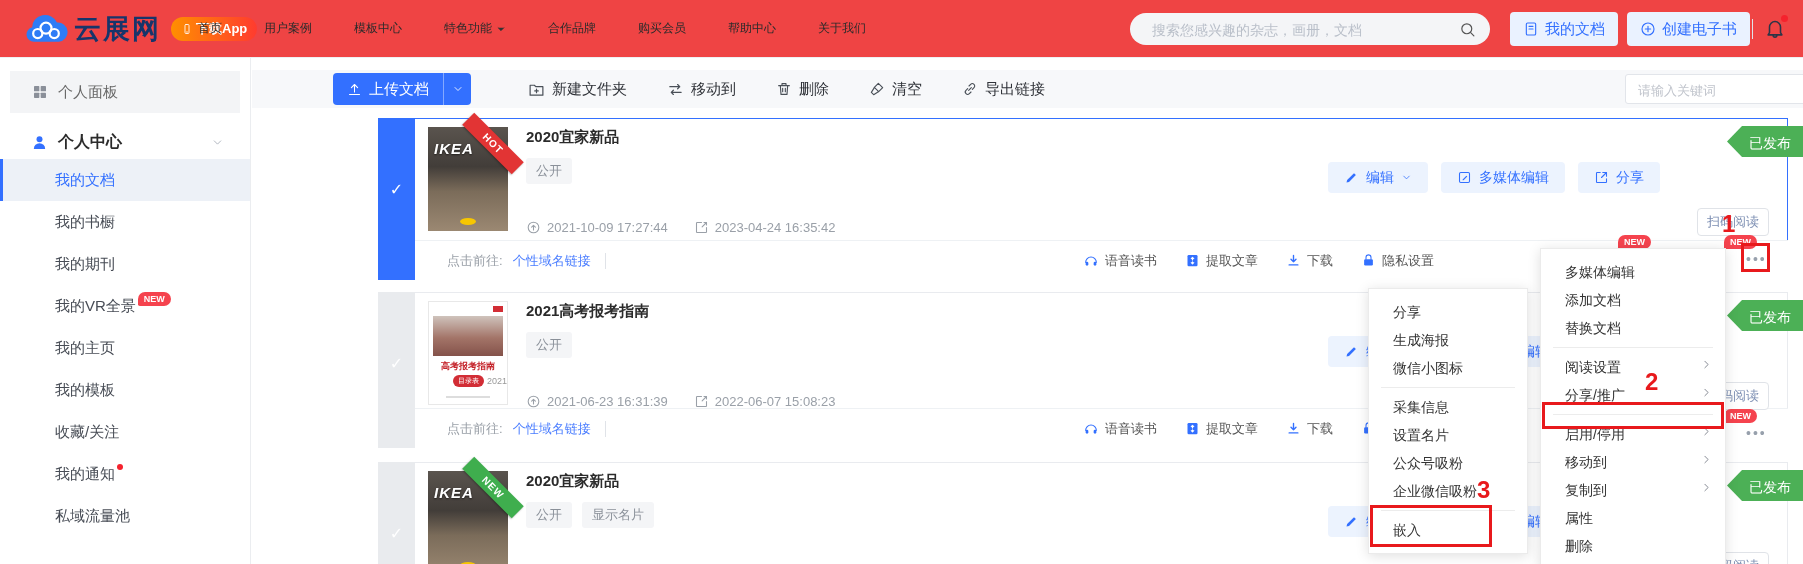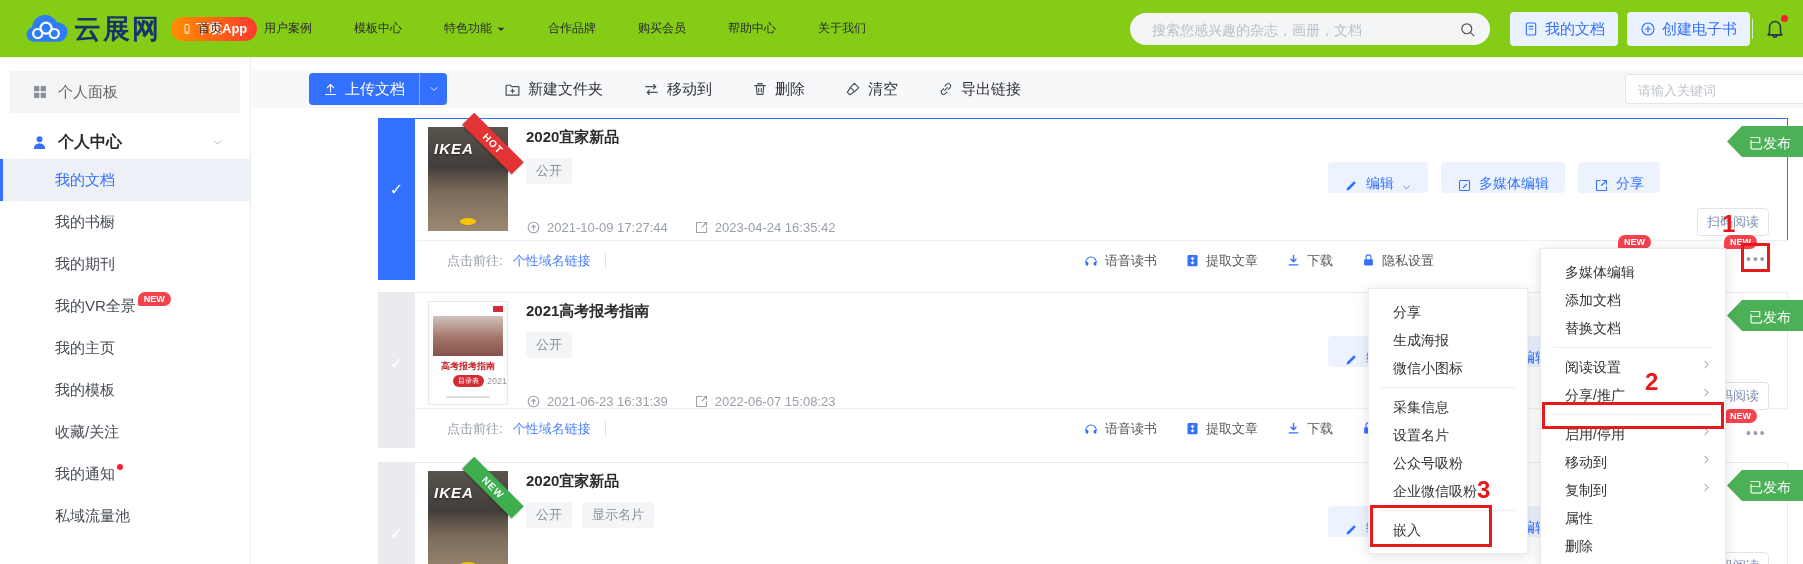--- a/index.html
+++ b/index.html
@@ -2,21 +2,21 @@
 <html><head>
 <meta charset="utf-8">
 <style>
   html,body{margin:0;padding:0}
   body{width:1803px;height:564px;position:relative;overflow:hidden;background:#fff;
        font-family:"Liberation Sans","DejaVu Sans",sans-serif;color:#333}
   .ic{display:inline-block;vertical-align:middle}
   svg.ic{fill:none;stroke:currentColor;stroke-width:1.7;stroke-linecap:round;stroke-linejoin:round}
 
   
-  .navbar{position:absolute;left:0;top:0;width:1803px;height:57px;background:#84cc16;
+  .navbar{position:absolute;left:0;top:0;width:1803px;height:57px;background:#ef4444;
           border-bottom:1px solid #eef0f2;z-index:10}
   .logo{position:absolute;left:24px;top:11px;display:flex;align-items:center;gap:6px}
   .logo-text{font-size:27px;font-weight:bold;color:#17356b;letter-spacing:2px}
   .dl-badge{margin-left:4px;display:flex;align-items:center;gap:3px;height:24px;padding:0 10px;
             border-radius:13px;background:linear-gradient(90deg,#ff8f00,#ff3b2f);
             color:#fff;font-size:13px;font-weight:bold}
   .mainnav{position:absolute;left:198px;top:0;height:57px;display:flex;align-items:center;gap:42px}
   .mainnav .nav-item{font-size:12px;color:#2b2b2b;cursor:pointer;display:flex;align-items:center;gap:4px}
   .nav-search{position:absolute;left:1130px;top:13px;width:360px;height:32px;background:#f4f5f7;
               border-radius:17px}
@@ -42,21 +42,21 @@
            cursor:pointer;position:relative;box-sizing:border-box}
   .sb-item.sel{background:#edf1f7;color:#3370ff;border-left:3px solid #3370ff;padding-left:52px}
   .pill-new{display:inline-block;background:#f5434e;color:#fff;font-size:9px;font-weight:bold;
             padding:2px 6px;border-radius:8px 8px 8px 2px;transform:translateY(-7px);margin-left:2px}
   .red-dot{display:inline-block;width:6px;height:6px;border-radius:50%;background:#f5222d;
            transform:translateY(-7px);margin-left:2px}
 
   
   .toolbar{position:absolute;left:252px;top:70px;width:1551px;height:38px;background:#f7f8fa;
            display:flex;align-items:center;z-index:4}
-  .up-btn{margin-left:57px;display:flex;height:32px;border-radius:4px;overflow:hidden;cursor:pointer}
+  .up-btn{margin-left:81px;display:flex;height:32px;border-radius:4px;overflow:hidden;cursor:pointer}
   .up-main{background:#3370ff;color:#fff;display:flex;align-items:center;gap:7px;padding:0 14px;font-size:15px}
   .up-caret{background:#3370ff;color:#fff;display:flex;align-items:center;justify-content:center;
             width:27px;border-left:1px solid rgba(255,255,255,.4)}
   .tool-btn{display:flex;align-items:center;gap:7px;font-size:15px;color:#2f3238;cursor:pointer}
   .tool-btn .ic{color:#4a5058}
   .tb1{margin-left:57px}.tbn{margin-left:40px}
   .kw-search{position:absolute;left:1373px;top:4px;width:205px;height:30px;background:#fff;
              border:1px solid #e2e5ea;border-radius:3px;box-sizing:border-box}
   .kw-search input{position:absolute;left:10px;top:0;width:155px;height:28px;border:none;outline:none;
              font-size:13px;color:#333;background:transparent;font-family:inherit}
@@ -93,21 +93,21 @@
   .gk-year{color:#999;font-size:9px}
   .gk-line{position:absolute;bottom:6px;left:22%;right:22%;height:2px;background:#ddd}
   .doc-title{position:absolute;left:148px;top:10px;font-size:15px;font-weight:bold;color:#2b2b2b}
   .tag-row{position:absolute;left:148px;top:40px;display:flex;gap:10px}
   .tag{background:#f4f5f7;color:#8a9099;font-size:13px;padding:4px 10px;border-radius:3px}
   .times{position:absolute;left:148px;top:102px;display:flex;gap:26px;align-items:center;
          color:#9aa0a8;font-size:13px}
   .times .t{display:flex;align-items:center;gap:6px}
   .act-row{position:absolute;left:950px;top:44px;display:flex;gap:13px}
   .act-btn{height:31px;background:#ecf3fe;color:#3370ff;border-radius:4px;display:flex;
-           align-items:flex-end;gap:7px;padding:0 16px;font-size:14px;cursor:pointer}
+           align-items:center;gap:7px;padding:0 16px;font-size:14px;cursor:pointer}
   .status-ribbon{position:absolute;right:-16px;top:8px;height:27px;line-height:27px;
                  background:#4cb056;color:#fff;font-size:14px;padding:4px 13px 0 22px;
                  clip-path:polygon(0 50%,15px 0,100% 0,100% 100%,15px 100%);z-index:4}
   .scan-btn{position:absolute;left:1319px;top:90px;width:70px;height:26px;line-height:26px;
             background:#fff;border:1px solid #e0e3e8;border-radius:4px;color:#7d8fb3;
             font-size:13px;text-align:center;cursor:pointer;z-index:3}
   .new-float{position:absolute;top:117px;background:#f5434e;color:#fff;font-size:9px;font-weight:bold;
              padding:2px 6px;border-radius:8px 8px 8px 2px;z-index:5}
   .nf-a{left:1240px}.nf-b{left:1346px}
   .more-dots{position:absolute;left:1368px;top:133px;color:#97a0ac;font-size:14px;letter-spacing:2px;

